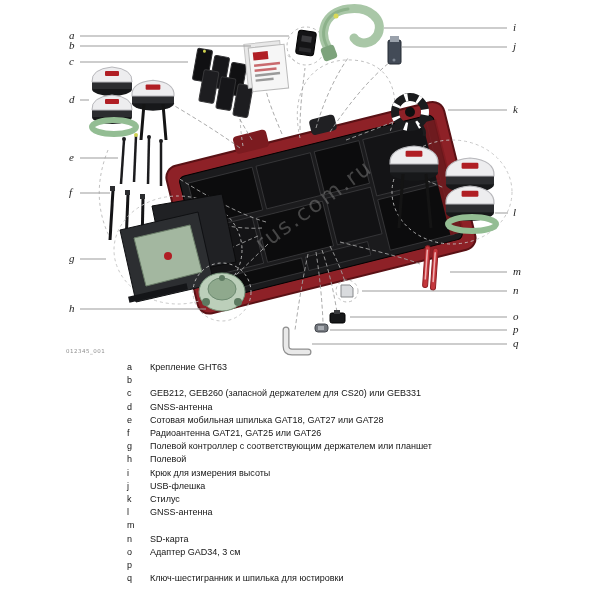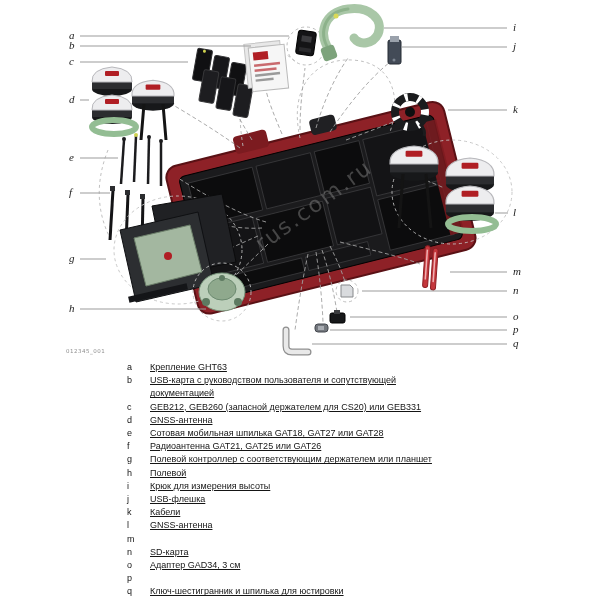--- a/index.html
+++ b/index.html
@@ -14,21 +14,21 @@
   .leader{fill:none;stroke:#a2a2a2;stroke-width:.9;stroke-dasharray:4 2.6;}
   .lasso{fill:none;stroke:#b9b9b9;stroke-width:.9;stroke-dasharray:3 3;}
   .watermark{font:22px "DejaVu Sans",sans-serif;fill:#8a8a8a;opacity:.45;letter-spacing:2px;}
   .figid{font:5.5px "DejaVu Sans",sans-serif;fill:#8f8f8f;letter-spacing:.5px;}
   .legend{
     position:absolute;left:0;top:361px;width:600px;
     font-size:9px;font-weight:400;color:#151515;
   }
   .legend-row{display:flex;line-height:13.2px;}
   .legend-letter{margin-left:127px;width:23px;flex:none;}
-  .legend-text{width:300px;text-decoration:underline;}
+  .legend-text{width:300px;}
 </style>
 </head>
 <body>
 
 <div class="page">
 
 <svg width="600" height="360" viewBox="0 0 600 360">
   <defs>
     <g id="dome">
       <ellipse cx="0" cy="7" rx="20" ry="7" fill="#17181a"></ellipse>
@@ -255,21 +255,20 @@
       </g>
 </svg>
 
 <div class="legend" id="legend">
       <div class="legend-row">
         <span class="legend-letter">a</span>
         <span class="legend-text">Крепление GHT63</span>
       </div>
       <div class="legend-row">
         <span class="legend-letter">b</span>
-        <span class="legend-text">USB-карта с руководством пользователя и сопутствующей документацией</span>
       </div>
       <div class="legend-row">
         <span class="legend-letter">c</span>
         <span class="legend-text">GEB212, GEB260 (запасной держателем для CS20) или GEB331</span>
       </div>
       <div class="legend-row">
         <span class="legend-letter">d</span>
         <span class="legend-text">GNSS-антенна</span>
       </div>
       <div class="legend-row">
@@ -291,21 +290,21 @@
       <div class="legend-row">
         <span class="legend-letter">i</span>
         <span class="legend-text">Крюк для измерения высоты</span>
       </div>
       <div class="legend-row">
         <span class="legend-letter">j</span>
         <span class="legend-text">USB-флешка</span>
       </div>
       <div class="legend-row">
         <span class="legend-letter">k</span>
-        <span class="legend-text">Кабели</span>
+        <span class="legend-text">Стилус</span>
       </div>
       <div class="legend-row">
         <span class="legend-letter">l</span>
         <span class="legend-text">GNSS-антенна</span>
       </div>
       <div class="legend-row">
         <span class="legend-letter">m</span>
       </div>
       <div class="legend-row">
         <span class="legend-letter">n</span>

